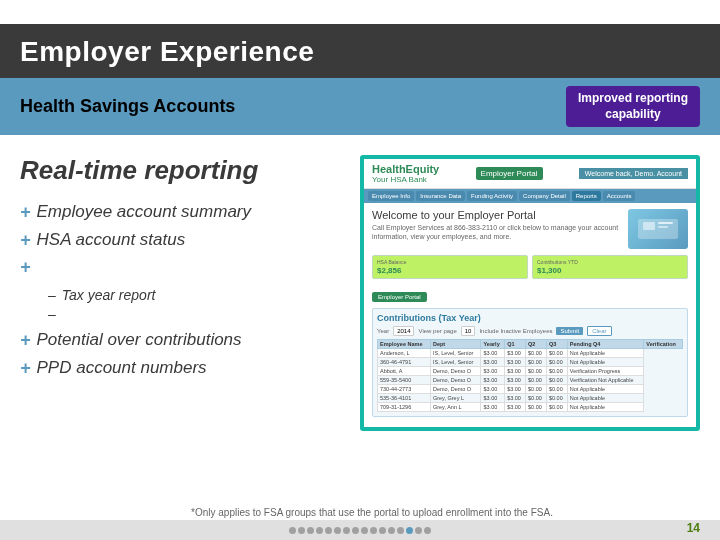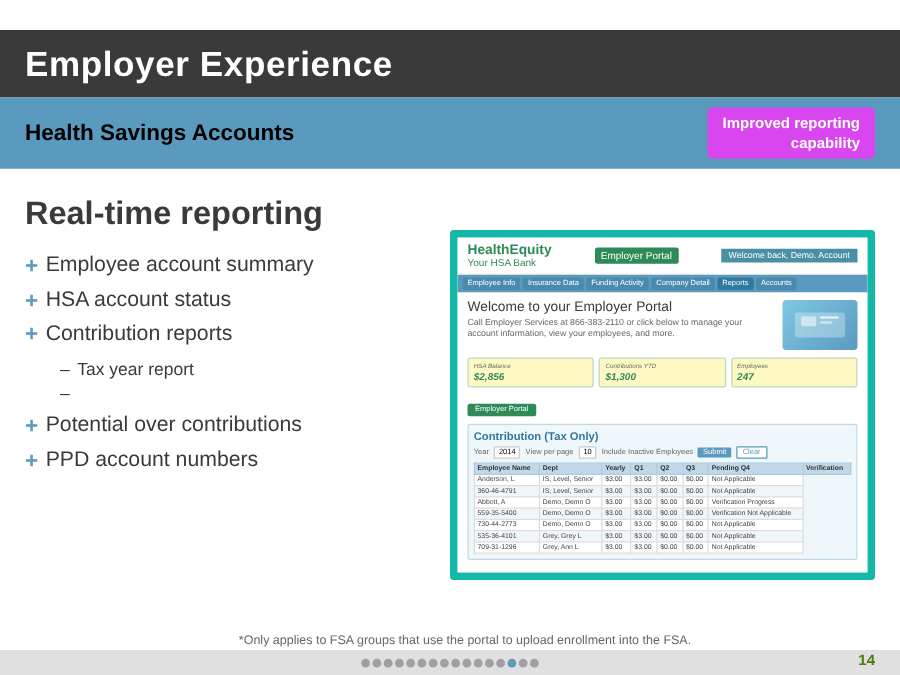--- a/index.html
+++ b/index.html
@@ -38,40 +38,41 @@
       justify-content: space-between;
     }
 
     .subheader-title {
       color: #000000;
       font-size: 18px;
       font-weight: bold;
     }
 
     .badge {
-      background: #d946ef;
+      background: #4c1d95;
       color: #fff;
       font-size: 12px;
       font-weight: bold;
       padding: 5px 12px;
       border-radius: 4px;
-      text-align: right;
+      text-align: center;
       line-height: 1.3;
     }
 
     
     .main {
       display: flex;
       padding: 20px 20px 10px 20px;
       gap: 20px;
     }
 
     
     .left-col {
       flex: 0 0 320px;
+      font-style: italic;
     }
 
     .section-title {
       font-size: 26px;
       font-weight: bold;
       color: #3a3a3a;
       margin-bottom: 16px;
     }
 
     .bullet-list {
@@ -112,26 +113,25 @@
     }
 
     .dash {
       color: #3a3a3a;
       font-size: 14px;
     }
 
     
     .right-col {
       flex: 1;
-      border: 6px solid #14b8a6;
+      border: 4px solid #14b8a6;
       border-radius: 3px;
       overflow: hidden;
       background: #f5f5f5;
       max-height: 360px;
-      margin-top: 29px;
     }
 
     .portal-header {
       background: #fff;
       padding: 4px 8px;
       display: flex;
       align-items: center;
       justify-content: space-between;
       border-bottom: 1px solid #ddd;
     }
@@ -222,27 +222,26 @@
     }
 
     .portal-boxes {
       display: flex;
       gap: 4px;
       margin-bottom: 6px;
     }
 
     .portal-box {
       flex: 1;
-      background: #fef9c3;
+      background: #bef264;
       border: 1px solid #c0d8c0;
       border-radius: 2px;
       padding: 3px 4px;
       font-size: 6px;
       color: #3a3a3a;
-      font-style: italic;
     }
 
     .portal-box-label {
       font-size: 5px;
       color: #666;
       margin-bottom: 1px;
     }
 
     .portal-box-val {
       font-size: 8px;
@@ -412,21 +411,20 @@
       <li>
         <span class="plus-icon">+</span>
         <span>Employee account summary</span>
       </li>
       <li>
         <span class="plus-icon">+</span>
         <span>HSA account status</span>
       </li>
       <li>
         <span class="plus-icon">+</span>
-        <span>Contribution reports</span>
       </li>
     </ul>
 
     <ul class="sub-list">
       <li>
         <span class="dash">–</span>
         <span>Tax year report</span>
       </li>
       <li>
         <span class="dash">–</span>
@@ -483,31 +481,27 @@
 
       <div class="portal-boxes">
         <div class="portal-box">
           <div class="portal-box-label">HSA Balance</div>
           <div class="portal-box-val">$2,856</div>
         </div>
         <div class="portal-box">
           <div class="portal-box-label">Contributions YTD</div>
           <div class="portal-box-val">$1,300</div>
         </div>
-        <div class="portal-box">
-          <div class="portal-box-label">Employees</div>
-          <div class="portal-box-val">247</div>
-        </div>
       </div>
 
       <div class="portal-cta">Employer Portal</div>
 
       
       <div class="contribution-section">
-        <div class="contribution-title">Contribution (Tax Only)</div>
+        <div class="contribution-title">Contributions (Tax Year)</div>
 
         <div class="contribution-controls">
           <span class="ctrl-label">Year</span>
           <span class="ctrl-select">2014</span>
           <span class="ctrl-label">View per page</span>
           <span class="ctrl-select">10</span>
           <span class="ctrl-label">Include Inactive Employees</span>
           <span class="ctrl-btn">Submit</span>
           <span class="ctrl-btn-outline">Clear</span>
         </div>

